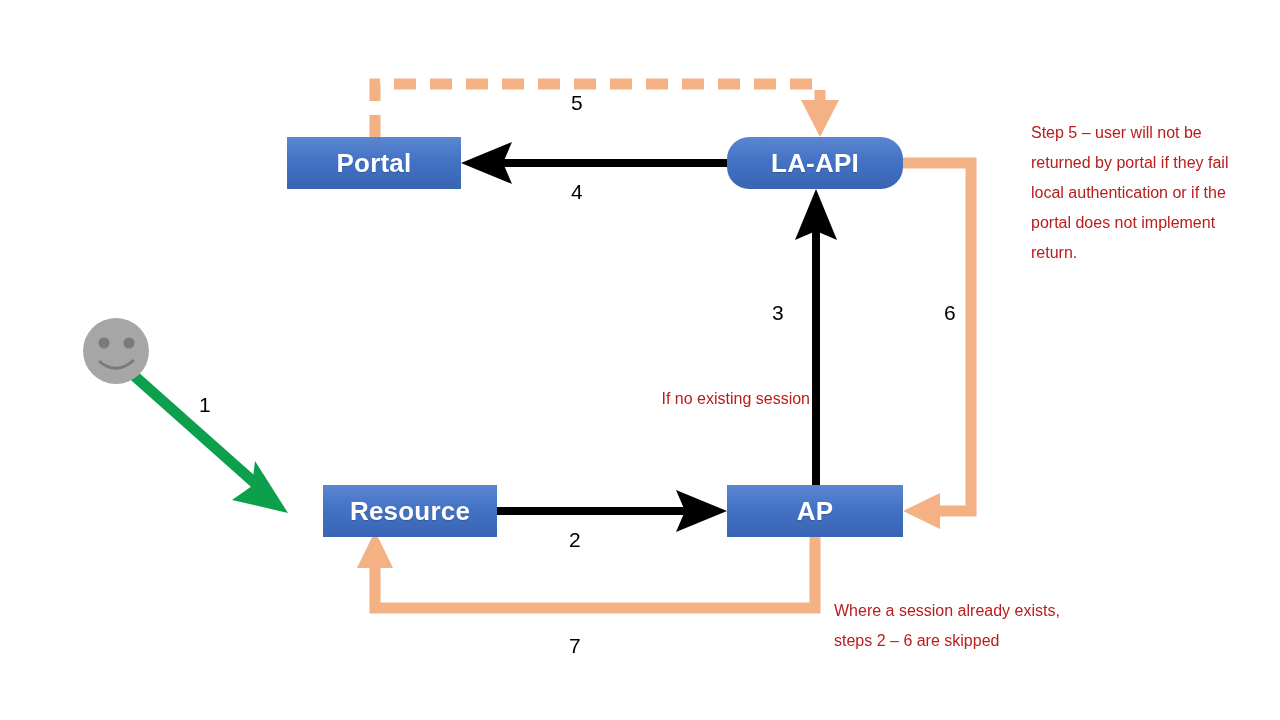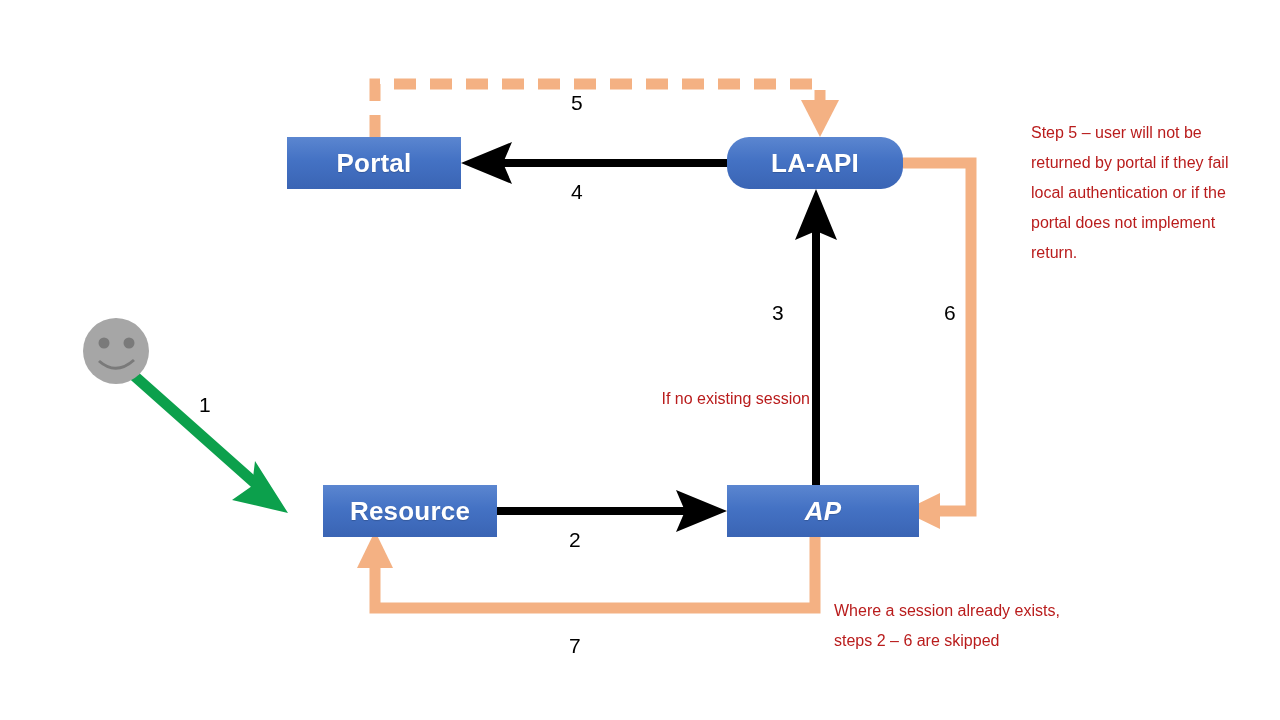--- a/index.html
+++ b/index.html
@@ -35,21 +35,21 @@
   .node-label {
     font-size: 26px;
     font-weight: bold;
     color: #ffffff;
     text-shadow: 0 1px 1px rgba(0,0,0,0.18);
     white-space: nowrap;
   }
   #node-portal   { left: 287px; top: 137px; width: 174px; height: 52px; }
   #node-laapi    { left: 727px; top: 137px; width: 176px; height: 52px; border-radius: 22px; }
   #node-resource { left: 287px; top: 485px; width: 174px; height: 52px; margin-left: 36px; }
-  #node-ap       { left: 727px; top: 485px; width: 192px; height: 52px; font-style: italic; }
+  #node-ap       { left: 727px; top: 485px; width: 176px; height: 52px; }
 
   .step-num {
     position: absolute;
     font-size: 21px;
     color: #000000;
     font-family: "Liberation Sans", sans-serif;
     z-index: 6;
     white-space: nowrap;
   }
   #step-1-label { left: 199px; top: 393px; }

